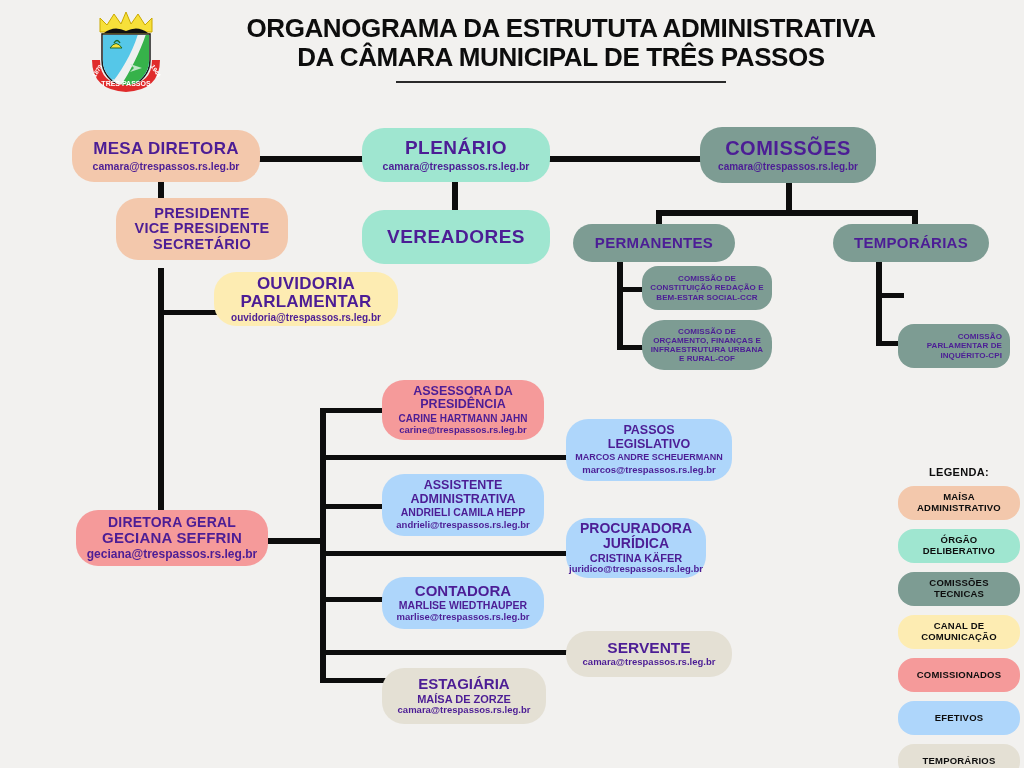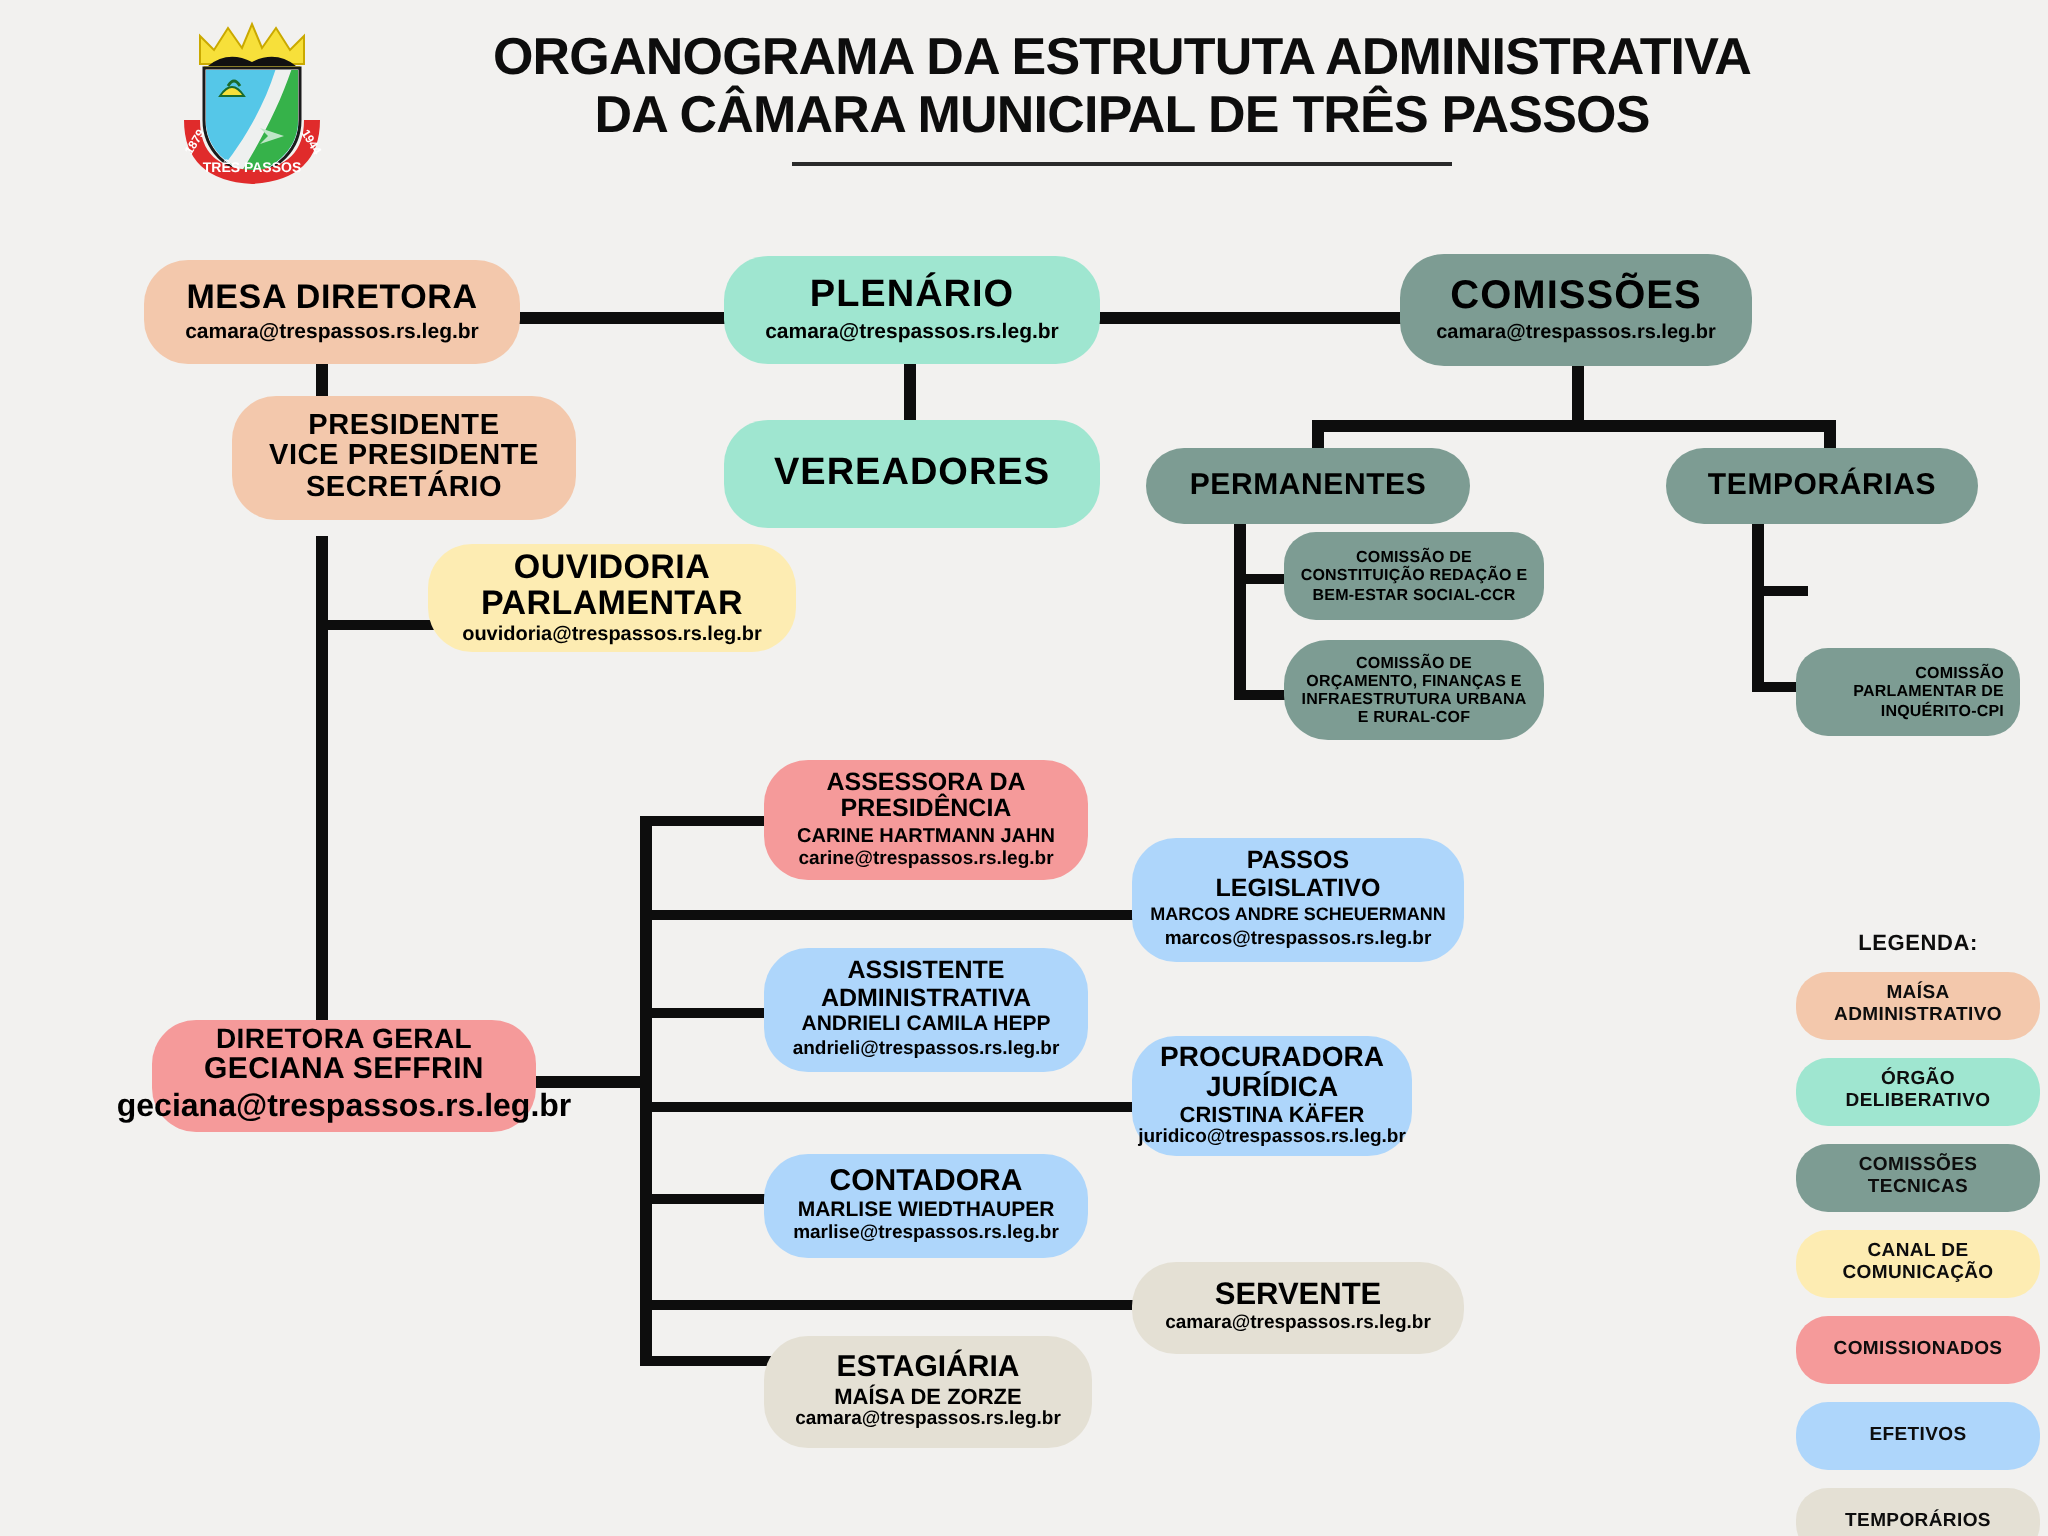--- a/index.html
+++ b/index.html
@@ -23,21 +23,21 @@
     width:330px;height:2px;background:#2a2a2a;margin:8px auto 0 auto;
   }
 
   
   .ln{position:absolute;background:#0d0d0d;z-index:1;}
 
   
   .box{
     position:absolute;border-radius:22px;
     display:flex;flex-direction:column;align-items:center;justify-content:center;
-    text-align:center;color:#000000;z-index:2;box-sizing:border-box;
+    text-align:center;color:#4c1d95;z-index:2;box-sizing:border-box;
     padding:4px 8px;
   }
   .box .t1{font-weight:bold;line-height:1.07;}
   .box .t2{font-weight:bold;line-height:1.12;}
   .box .t3{font-weight:bold;line-height:1.15;}
 
   .c-admin{background:#f3c8ac;}
   .c-delib{background:#9fe6d0;}
   .c-tech{background:#7d9c93;}
   .c-canal{background:#fdecb2;}
@@ -185,21 +185,21 @@
 
   <div class="box c-canal" style="left:214px;top:272px;width:184px;height:54px;">
     <div class="t1" style="font-size:17px;letter-spacing:0.2px;">OUVIDORIA</div>
     <div class="t1" style="font-size:17px;letter-spacing:0.2px;">PARLAMENTAR</div>
     <div class="t3" style="font-size:10px;margin-top:1px;">ouvidoria@trespassos.rs.leg.br</div>
   </div>
 
   <div class="box c-comis" style="left:76px;top:510px;width:192px;height:56px;">
     <div class="t1" style="font-size:14px;letter-spacing:0.2px;">DIRETORA GERAL</div>
     <div class="t1" style="font-size:15px;letter-spacing:0.2px;">GECIANA SEFFRIN</div>
-    <div class="t3" style="font-size:16px;margin-top:2px;">geciana@trespassos.rs.leg.br</div>
+    <div class="t3" style="font-size:12px;margin-top:2px;">geciana@trespassos.rs.leg.br</div>
   </div>
 
   <div class="box c-comis" style="left:382px;top:380px;width:162px;height:60px;">
     <div class="t1" style="font-size:12.5px;">ASSESSORA DA</div>
     <div class="t1" style="font-size:12.5px;">PRESIDÊNCIA</div>
     <div class="t2" style="font-size:10px;margin-top:2px;">CARINE HARTMANN JAHN</div>
     <div class="t3" style="font-size:9.5px;">carine@trespassos.rs.leg.br</div>
   </div>
 
   <div class="box c-efet" style="left:566px;top:419px;width:166px;height:62px;">

